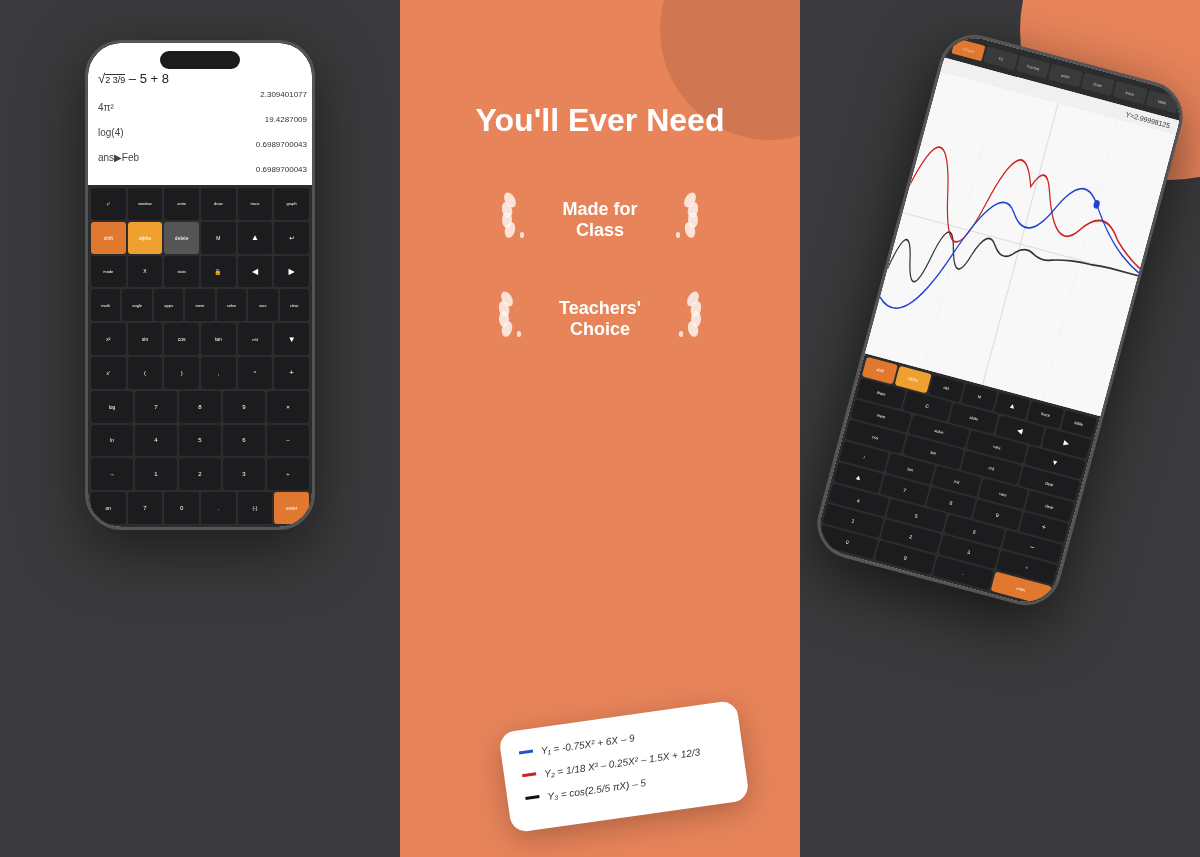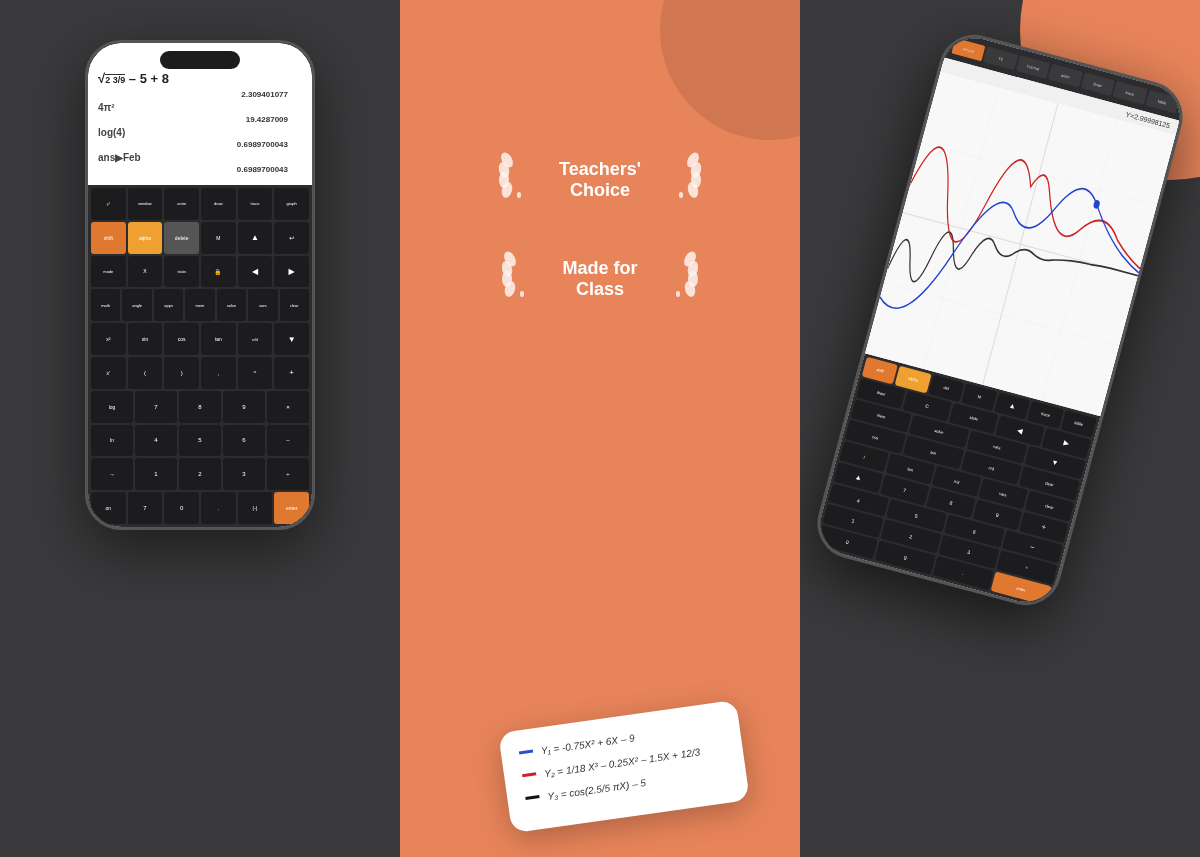--- a/index.html
+++ b/index.html
@@ -63,25 +63,24 @@
       border-radius: 34px;
       overflow: hidden;
       display: flex;
       flex-direction: column;
     }
 
     
     .calc-display {
       background: #fff;
       flex: 0 0 auto;
-      padding: 28px 24px 8px 10px;
+      padding: 28px 5px 8px 10px;
       font-size: 9px;
       color: #333;
       min-height: 130px;
-      font-weight: bold;
     }
     .calc-display .expr {
       text-align: left;
       color: #444;
       margin-bottom: 2px;
       font-size: 10px;
     }
     .calc-display .result {
       text-align: right;
       color: #333;
@@ -422,20 +421,48 @@
       </div>
     </div>
   </div>
 </div>
 
 <div class="panel-center">
   <div class="deco-circle"></div>
 
   <div class="panel-center-title">
     <br>
+    <span>You'll Ever Need</span>
+  </div>
+
+  <div class="badge-row">
+    <div class="laurel">
+      <svg width="40" height="50" viewBox="0 0 40 50" fill="none" xmlns="http://www.w3.org/2000/svg">
+        <g fill="rgba(255,255,255,0.85)">
+          <ellipse cx="8" cy="10" rx="5" ry="8" transform="rotate(-30 8 10)"></ellipse>
+          <ellipse cx="5" cy="20" rx="5" ry="8" transform="rotate(-15 5 20)"></ellipse>
+          <ellipse cx="5" cy="30" rx="5" ry="8" transform="rotate(0 5 30)"></ellipse>
+          <ellipse cx="8" cy="40" rx="5" ry="8" transform="rotate(15 8 40)"></ellipse>
+          <rect x="18" y="42" width="4" height="6" rx="2"></rect>
+        </g>
+      </svg>
+    </div>
+    <div class="badge-label" style="white-space:pre-line">Made for
+Class</div>
+    <div class="laurel">
+      <svg width="40" height="50" viewBox="0 0 40 50" fill="none" xmlns="http://www.w3.org/2000/svg">
+        <g fill="rgba(255,255,255,0.85)">
+          <ellipse cx="32" cy="10" rx="5" ry="8" transform="rotate(30 32 10)"></ellipse>
+          <ellipse cx="35" cy="20" rx="5" ry="8" transform="rotate(15 35 20)"></ellipse>
+          <ellipse cx="35" cy="30" rx="5" ry="8" transform="rotate(0 35 30)"></ellipse>
+          <ellipse cx="32" cy="40" rx="5" ry="8" transform="rotate(-15 32 40)"></ellipse>
+          <rect x="18" y="42" width="4" height="6" rx="2"></rect>
+        </g>
+      </svg>
+    </div>
   </div>
 
   <div class="badge-row">
     <div class="laurel">
       <svg width="40" height="50" viewBox="0 0 40 50" fill="none" xmlns="http://www.w3.org/2000/svg">
         <g fill="rgba(255,255,255,0.85)">
           <ellipse cx="8" cy="10" rx="5" ry="8" transform="rotate(-30 8 10)"></ellipse>
           <ellipse cx="5" cy="20" rx="5" ry="8" transform="rotate(-15 5 20)"></ellipse>
           <ellipse cx="5" cy="30" rx="5" ry="8" transform="rotate(0 5 30)"></ellipse>
           <ellipse cx="8" cy="40" rx="5" ry="8" transform="rotate(15 8 40)"></ellipse>
@@ -451,47 +478,20 @@
           <ellipse cx="32" cy="10" rx="5" ry="8" transform="rotate(30 32 10)"></ellipse>
           <ellipse cx="35" cy="20" rx="5" ry="8" transform="rotate(15 35 20)"></ellipse>
           <ellipse cx="35" cy="30" rx="5" ry="8" transform="rotate(0 35 30)"></ellipse>
           <ellipse cx="32" cy="40" rx="5" ry="8" transform="rotate(-15 32 40)"></ellipse>
           <rect x="18" y="42" width="4" height="6" rx="2"></rect>
         </g>
       </svg>
     </div>
   </div>
 
-  <div class="badge-row">
-    <div class="laurel">
-      <svg width="40" height="50" viewBox="0 0 40 50" fill="none" xmlns="http://www.w3.org/2000/svg">
-        <g fill="rgba(255,255,255,0.85)">
-          <ellipse cx="8" cy="10" rx="5" ry="8" transform="rotate(-30 8 10)"></ellipse>
-          <ellipse cx="5" cy="20" rx="5" ry="8" transform="rotate(-15 5 20)"></ellipse>
-          <ellipse cx="5" cy="30" rx="5" ry="8" transform="rotate(0 5 30)"></ellipse>
-          <ellipse cx="8" cy="40" rx="5" ry="8" transform="rotate(15 8 40)"></ellipse>
-          <rect x="18" y="42" width="4" height="6" rx="2"></rect>
-        </g>
-      </svg>
-    </div>
-    <div class="badge-label" style="white-space:pre-line">Made for
-Class</div>
-    <div class="laurel">
-      <svg width="40" height="50" viewBox="0 0 40 50" fill="none" xmlns="http://www.w3.org/2000/svg">
-        <g fill="rgba(255,255,255,0.85)">
-          <ellipse cx="32" cy="10" rx="5" ry="8" transform="rotate(30 32 10)"></ellipse>
-          <ellipse cx="35" cy="20" rx="5" ry="8" transform="rotate(15 35 20)"></ellipse>
-          <ellipse cx="35" cy="30" rx="5" ry="8" transform="rotate(0 35 30)"></ellipse>
-          <ellipse cx="32" cy="40" rx="5" ry="8" transform="rotate(-15 32 40)"></ellipse>
-          <rect x="18" y="42" width="4" height="6" rx="2"></rect>
-        </g>
-      </svg>
-    </div>
-  </div>
-
   <div class="floating-card">
     <div class="card-row">
       <div class="card-color-dot" style="background:#2255cc; height:3px; margin-top:5px;"></div>
       <span class="card-formula">Y₁ = -0.75X² + 6X – 9</span>
     </div>
     <div class="card-row">
       <div class="card-color-dot" style="background:#cc2222; height:3px; margin-top:5px;"></div>
       <span class="card-formula">Y₂ = 1/18 X³ – 0.25X² – 1.5X + 12/3</span>
     </div>
     <div class="card-row">

